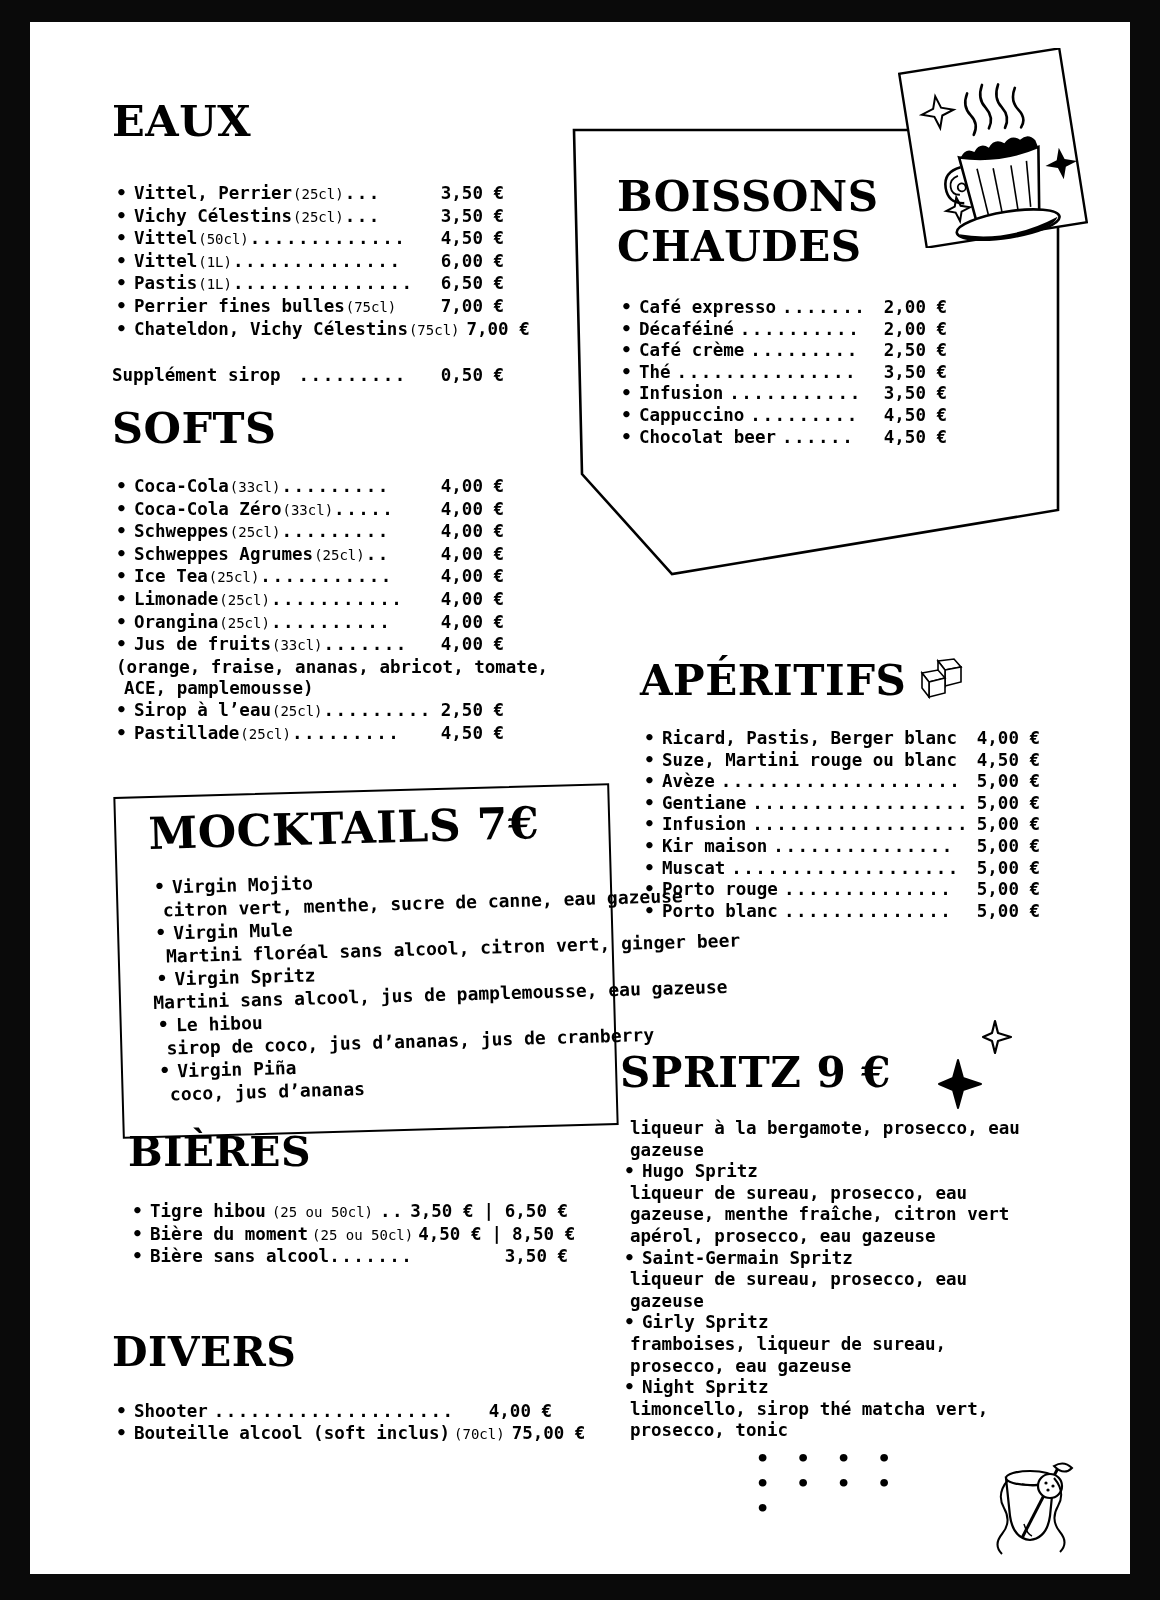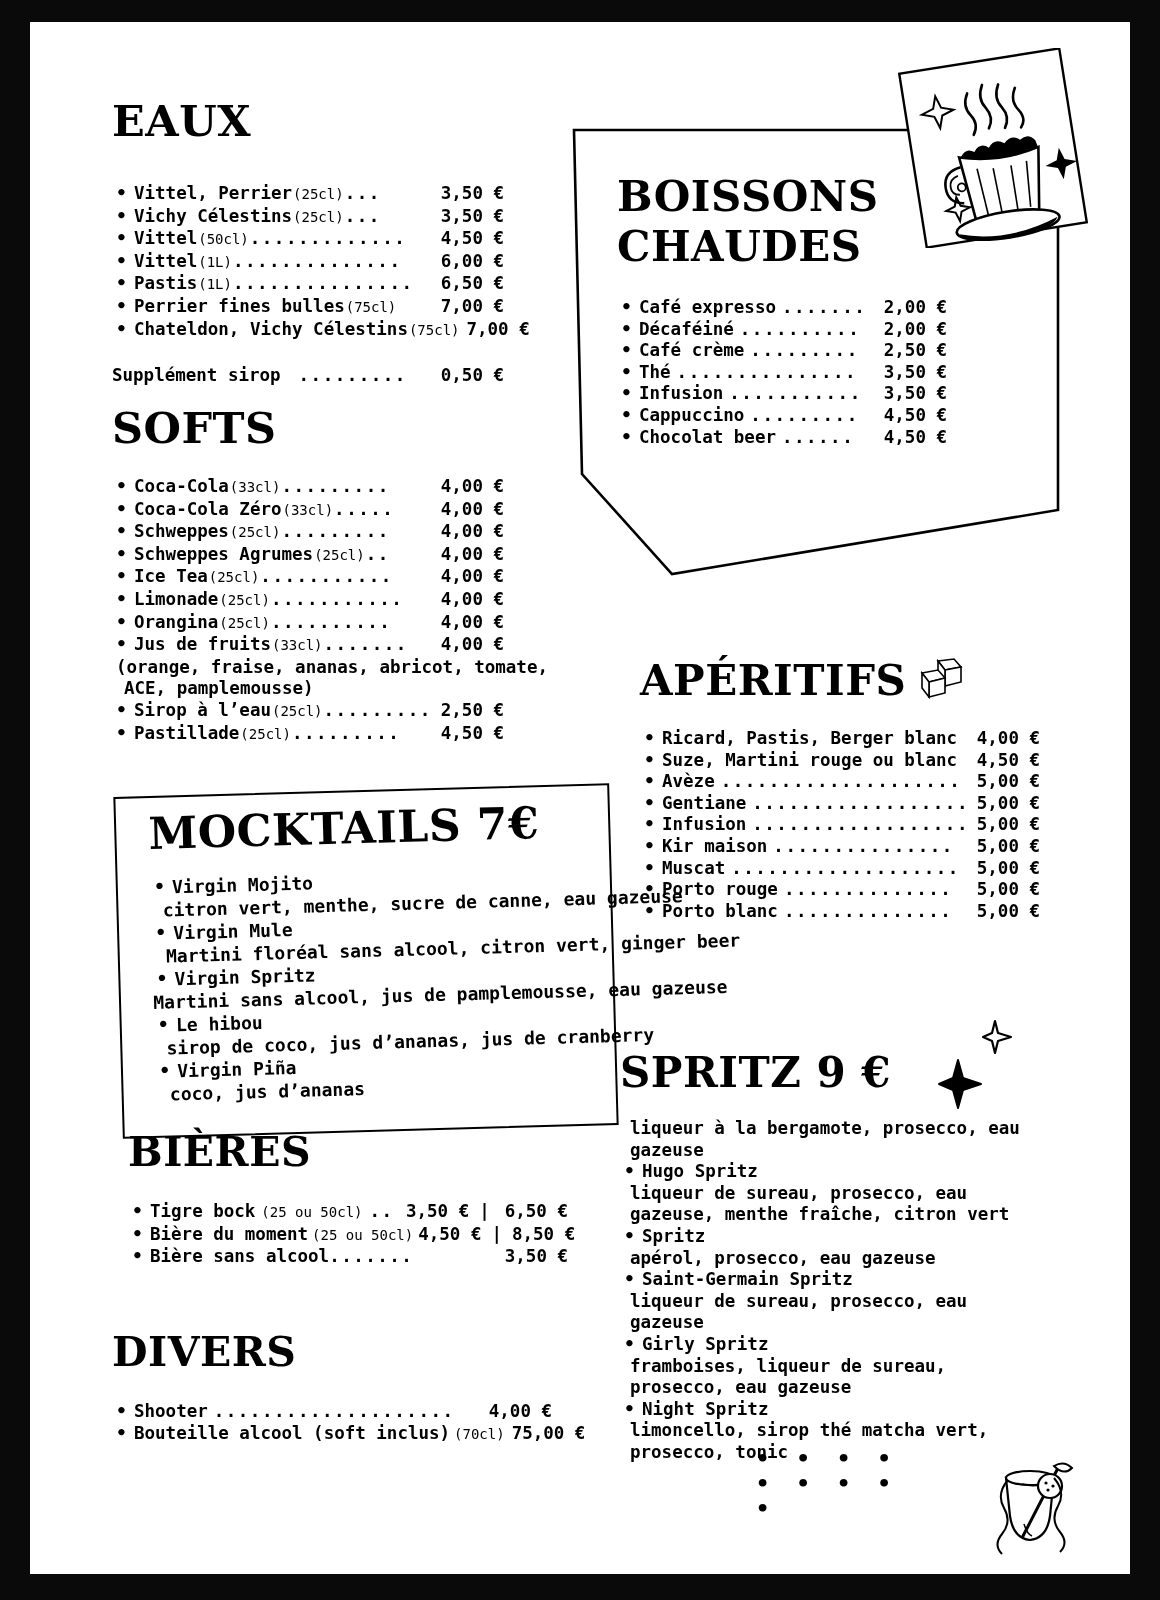--- a/index.html
+++ b/index.html
@@ -520,37 +520,36 @@
       <li class="sub" style="padding-left:14px">coco, jus d’ananas</li>
     </ul>
   </div>
 
   <div id="spritz">
     <div class="heading h-spritz">SPRITZ 9 €</div>
     <ul class="plist list">
       <li class="sub" style="padding-left:10px">liqueur à la bergamote, prosecco, eau gazeuse</li>
       <li class="bullet">Hugo Spritz</li>
       <li class="sub" style="padding-left:10px">liqueur de sureau, prosecco, eau gazeuse, menthe fraîche, citron vert</li>
-      <li class="bullet">Spritz</li>
       <li class="sub" style="padding-left:10px">apérol, prosecco, eau gazeuse</li>
       <li class="bullet">Saint-Germain Spritz</li>
       <li class="sub" style="padding-left:10px">liqueur de sureau, prosecco, eau gazeuse</li>
       <li class="bullet">Girly Spritz</li>
       <li class="sub" style="padding-left:10px">framboises, liqueur de sureau, prosecco, eau gazeuse</li>
       <li class="bullet">Night Spritz</li>
       <li class="sub" style="padding-left:10px">limoncello, sirop thé matcha vert, prosecco, tonic</li>
     </ul>
   </div>
 
   <div id="bieres">
     <div class="heading h-bieres">BIÈRES</div>
     <ul class="plist list">
       <li class="bullet">
           <div class="row beer">
-        <span class="nm">Tigre bock</span>
+        <span class="nm">Tigre hibou</span>
         <span class="vol" style="padding-left:6px">(25 ou 50cl)</span>
         <span class="dots" style="padding-left:6px">..</span>
         <span class="p1">3,50 €</span>
         <span class="sep">|</span>
         <span class="p2">6,50 €</span>
           </div>
         </li>
       <li class="bullet">
           <div class="row beer">
         <span class="nm">Bière du moment</span>

